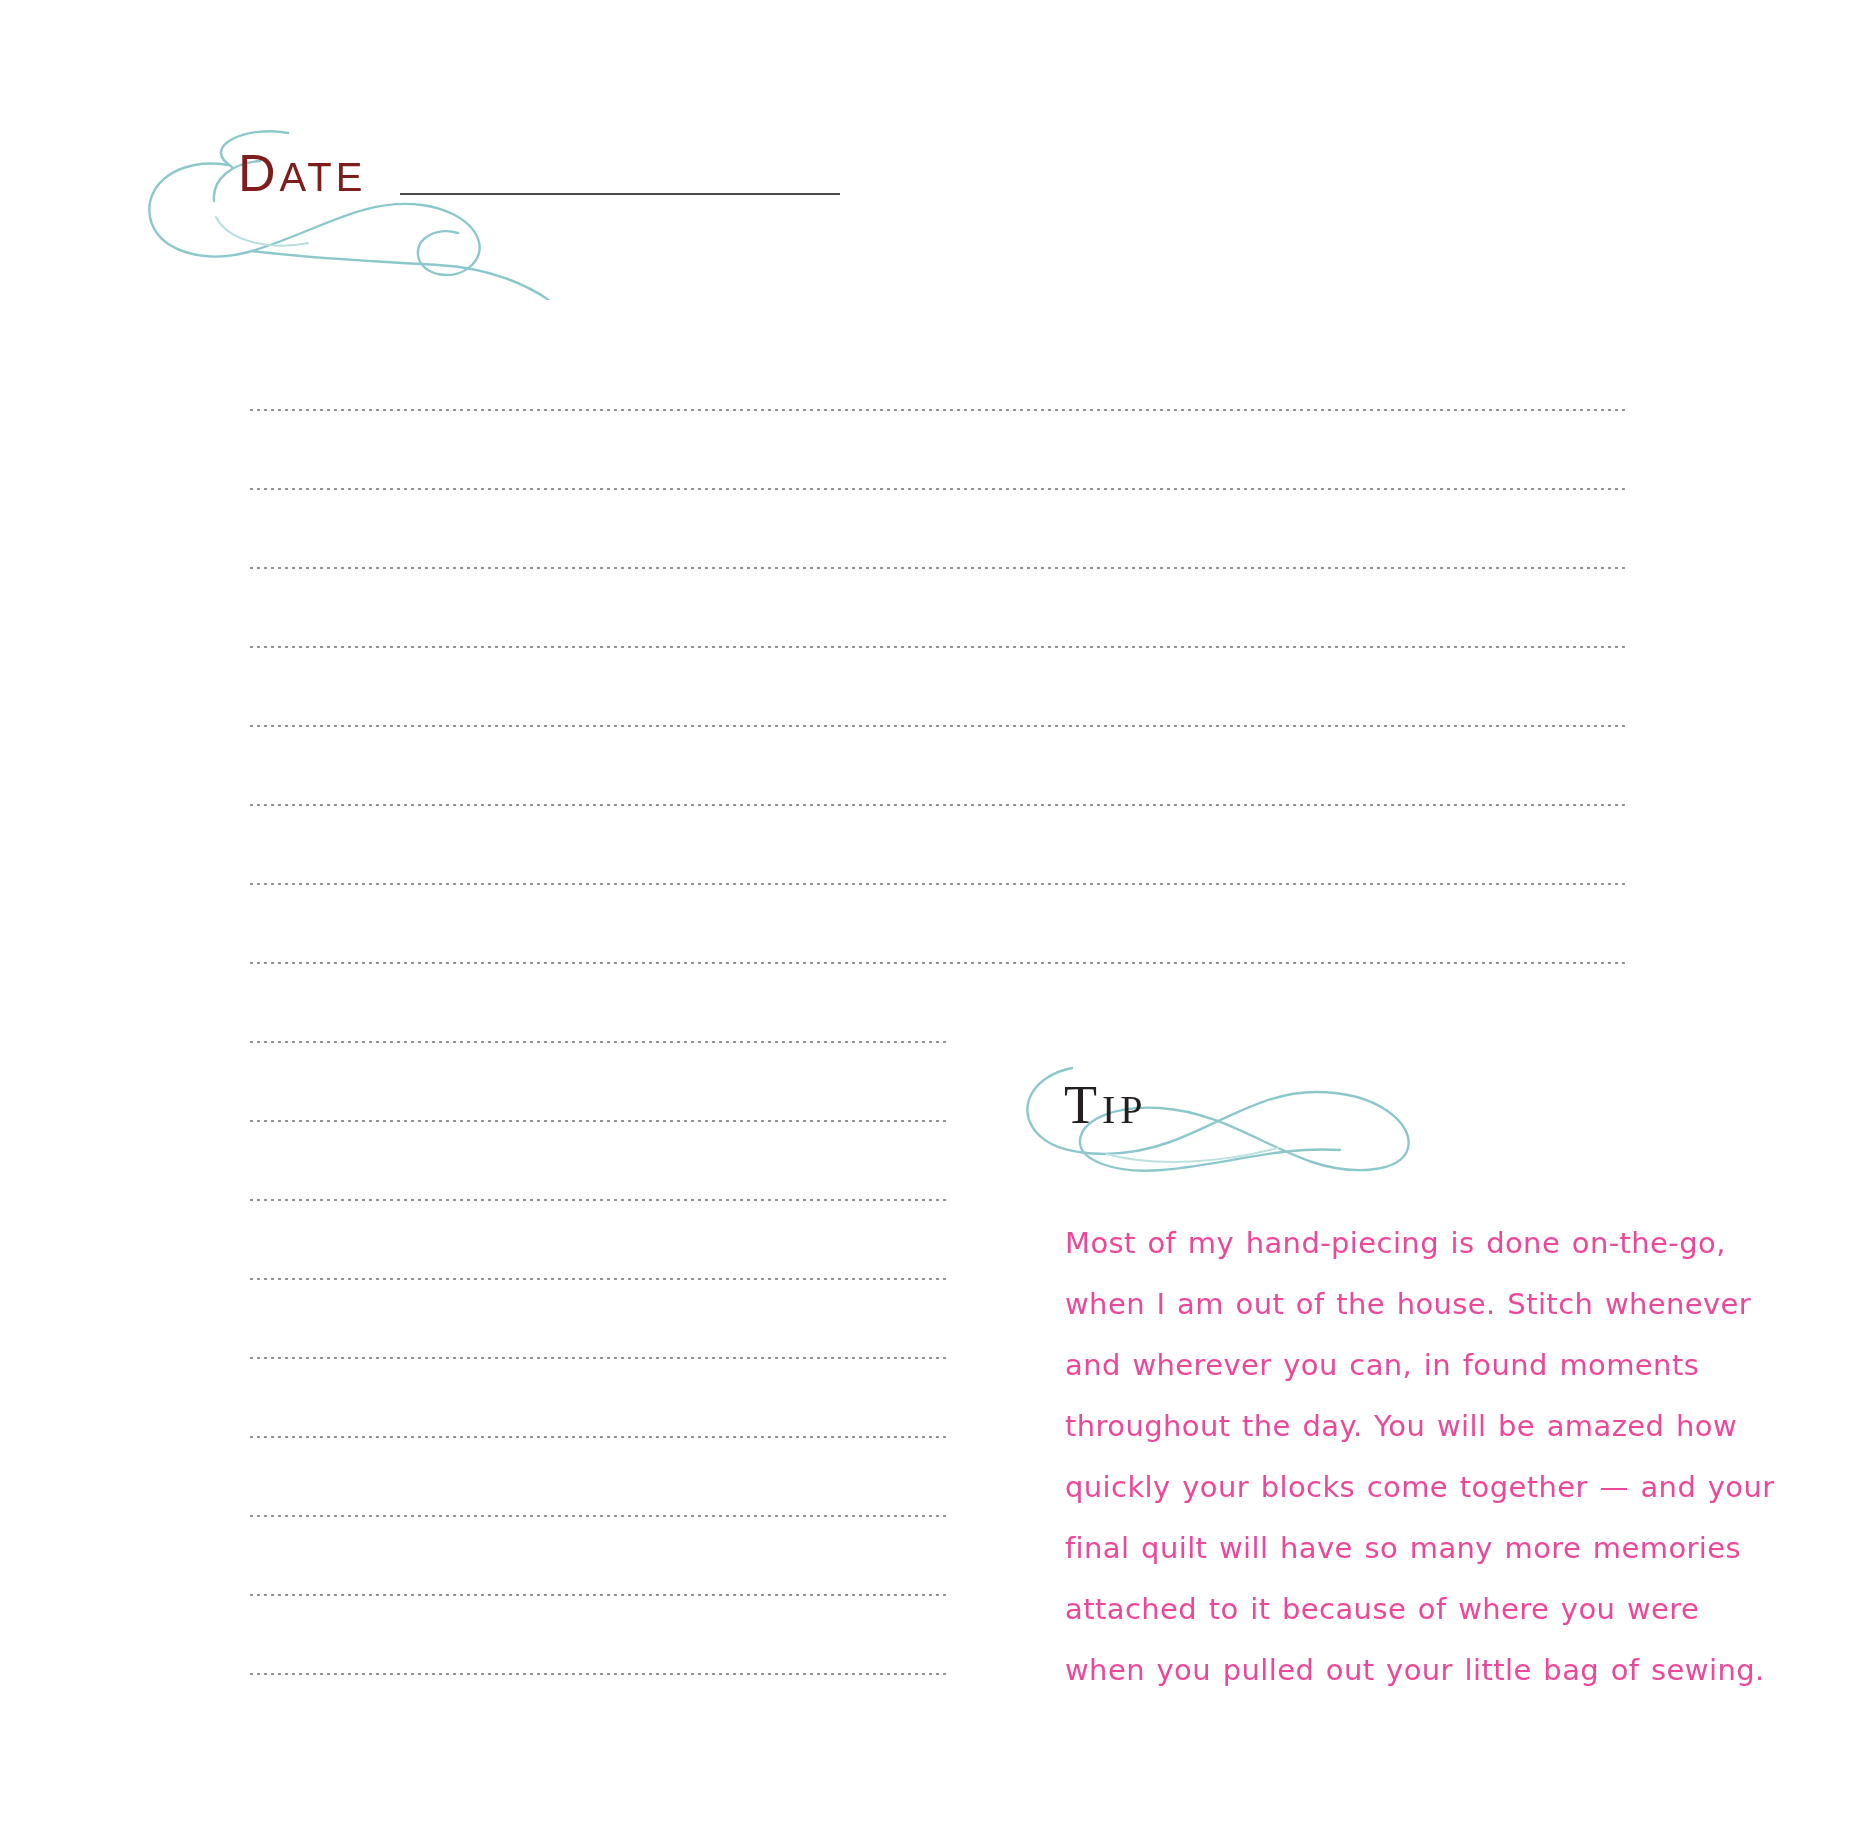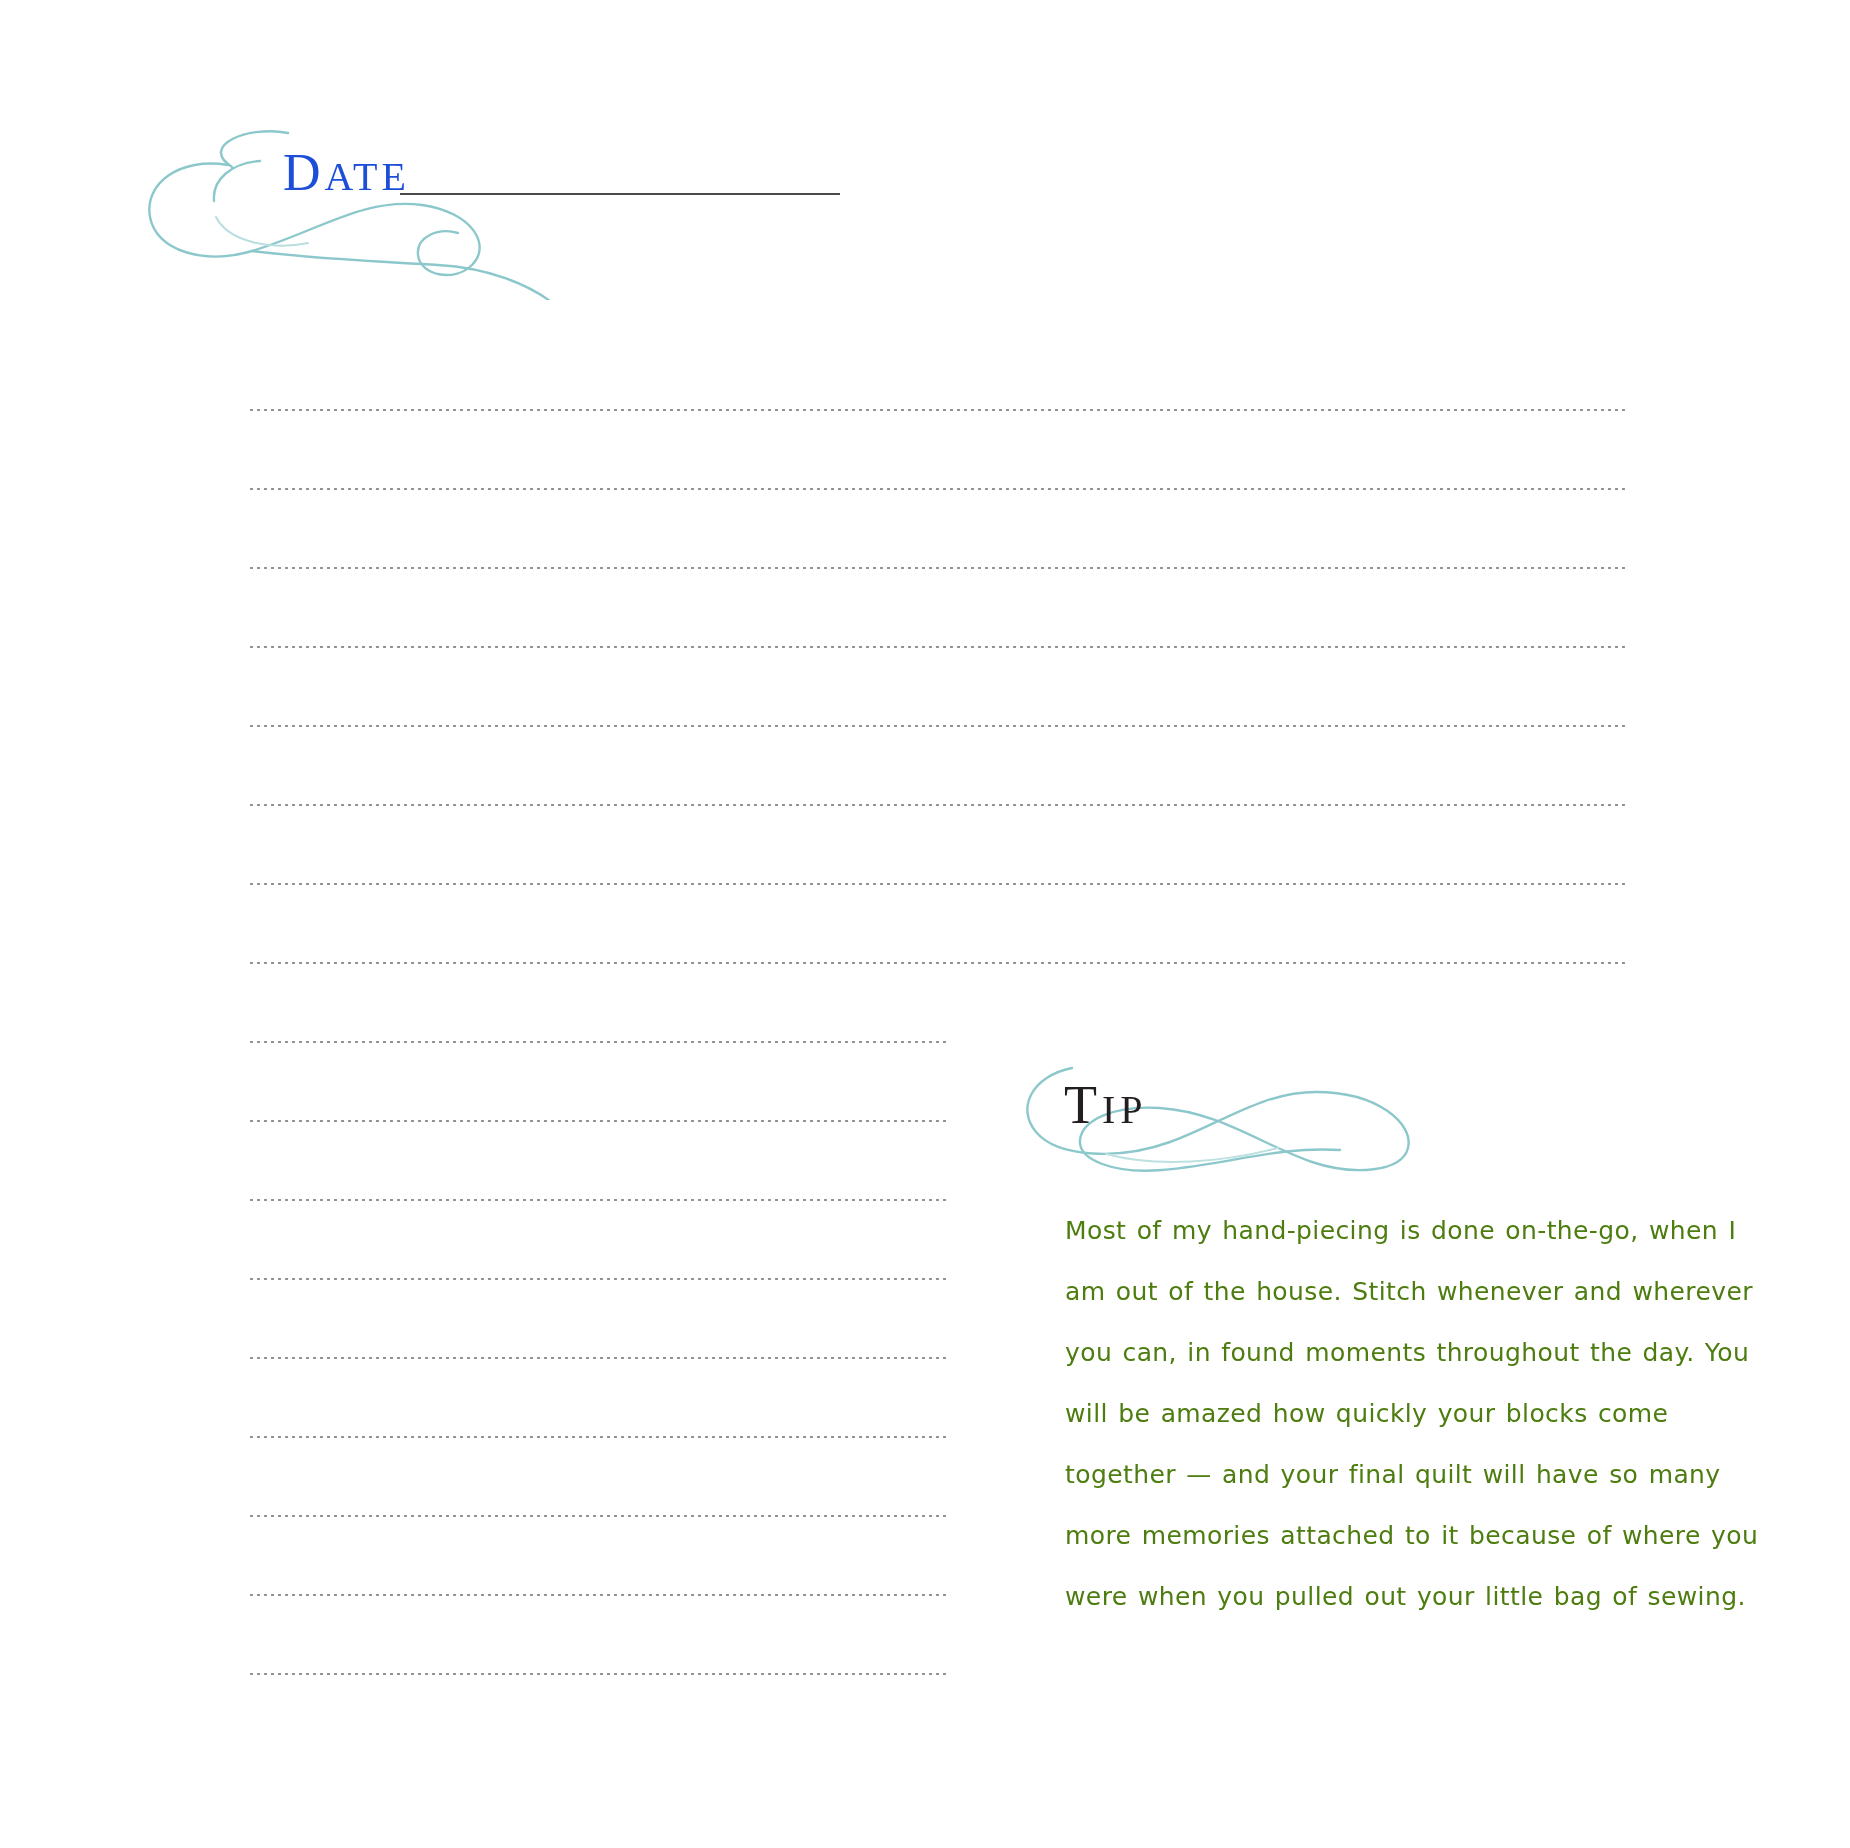--- a/index.html
+++ b/index.html
@@ -34,27 +34,26 @@
     left: 0;
     top: 0;
     width: 460px;
     height: 195px;
     pointer-events: none;
   }
   .date-label {
     position: absolute;
     left: 118px;
     top: 38px;
-    font-family: Liberation Serif, serif;
+    font-family: Liberation Sans, sans-serif;
     font-size: 40px;
     letter-spacing: 4px;
-    color: #1d4ed8;
+    color: #7f1d1d;
     font-variant: small-caps;
     text-transform: uppercase;
-    margin-left: 45px;
   }
   .date-label .cap { font-size: 52px; }
   .date-rule {
     position: absolute;
     left: 280px;
     top: 88px;
     width: 440px;
     height: 0;
     border-top: 2px solid #4a4a4a;
   }
@@ -98,26 +97,26 @@
     font-family: "Liberation Serif", serif;
     font-size: 40px;
     letter-spacing: 5px;
     color: #231f20;
     text-transform: uppercase;
   }
   .tip-label .cap { font-size: 54px; }
   .tip-text {
     position: absolute;
     left: 55px;
-    top: 150px;
+    top: 163px;
     width: 720px;
     font-family: "DejaVu Sans", sans-serif;
-    font-size: 25px;
+    font-size: 29px;
     line-height: 61px;
-    color: #4d7c0f;
+    color: #ec4899;
     letter-spacing: 0.4px;
     word-spacing: 2px;
   }
 </style>
 </head>
 <body>
 
 <div class="page">
 
   <div class="date-block">

